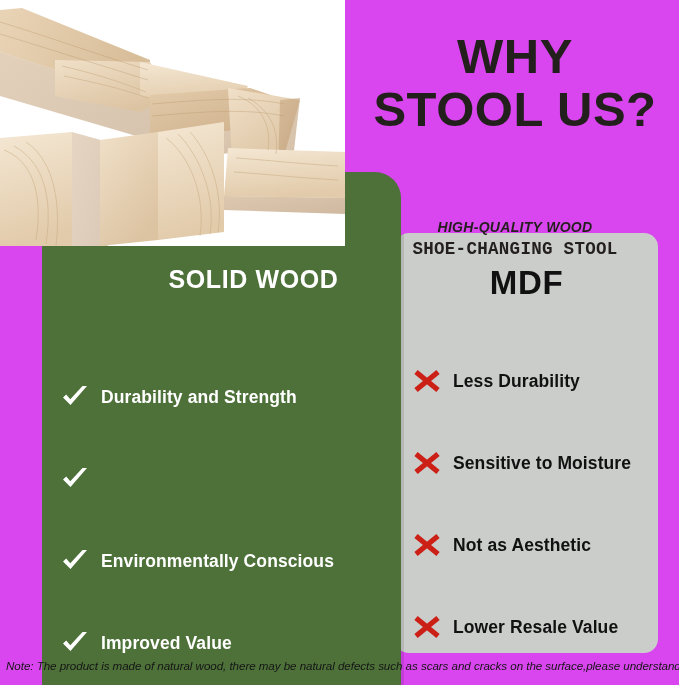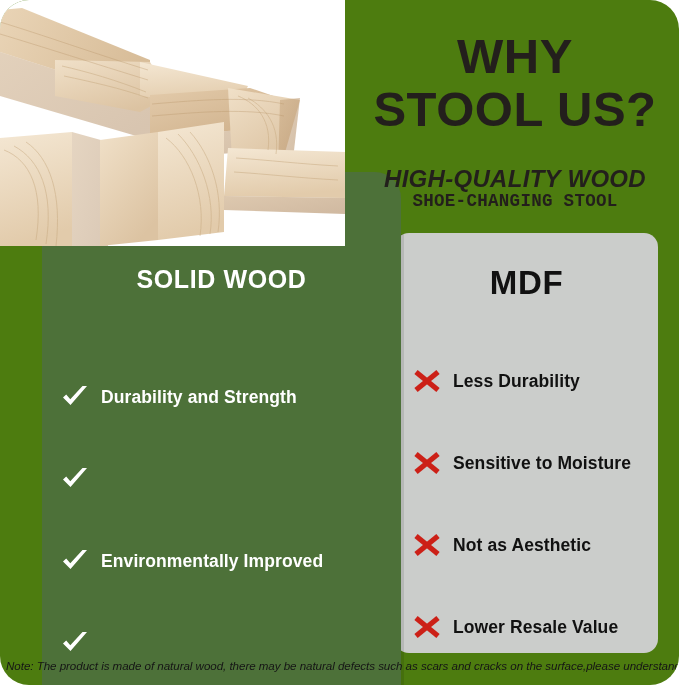--- a/index.html
+++ b/index.html
@@ -7,23 +7,22 @@
     padding: 0;
     background: #ffffff;
   }
   body {
     font-family: "Liberation Sans", sans-serif;
   }
   #page {
     position: relative;
     width: 679px;
     height: 685px;
-    background: #4d7c0f;
+    background: #d946ef;
     overflow: hidden;
-    border-radius: 29px;
   }
 
   
   .wood-photo {
     position: absolute;
     left: 0;
     top: 0;
     width: 345px;
     height: 246px;
     overflow: hidden;
@@ -49,26 +48,27 @@
   }
   .subhead {
     position: absolute;
     left: 360px;
     top: 168px;
     width: 310px;
     text-align: center;
     z-index: 4;
   }
   .subhead .sub1 {
-    font-size: 24px;
+    font-size: 14px;
     line-height: 22px;
     font-weight: bold;
     font-style: italic;
     letter-spacing: 0.3px;
     color: #231f1c;
+    margin-top: 48px;
   }
   .subhead .sub2 {
     font-size: 17.5px;
     line-height: 22px;
     font-weight: bold;
     letter-spacing: 0.3px;
     color: #231f1c;
     font-family: Liberation Mono, monospace;
   }
 
@@ -111,20 +111,21 @@
     letter-spacing: 0.6px;
     z-index: 3;
   }
   .col-title.solid {
     left: 42px;
     top: 265px;
     width: 359px;
     text-align: center;
     font-size: 25px;
     color: #ffffff;
+    padding-left: 32px;
   }
   .col-title.mdf {
     left: 395px;
     top: 264px;
     width: 263px;
     text-align: center;
     font-size: 33px;
     color: #111111;
   }
 
@@ -280,28 +281,29 @@
             <path d="M3 15.5 L10.5 23 L27 4 L22.5 4 L10.3 17.2 L6.2 12.6 Z" fill="#ffffff"></path>
           </svg>
       </span>
     </div>
     <div class="row">
       <span class="mark">
         <svg width="30" height="30" viewBox="0 0 30 30">
             <path d="M3 15.5 L10.5 23 L27 4 L22.5 4 L10.3 17.2 L6.2 12.6 Z" fill="#ffffff"></path>
           </svg>
       </span>
-      <span class="row-label">Environmentally Improved</span>
+      <span class="row-label">Environmentally Conscious</span>
     </div>
     <div class="row">
       <span class="mark">
         <svg width="30" height="30" viewBox="0 0 30 30">
             <path d="M3 15.5 L10.5 23 L27 4 L22.5 4 L10.3 17.2 L6.2 12.6 Z" fill="#ffffff"></path>
           </svg>
       </span>
+      <span class="row-label">Improved Value</span>
     </div>
   </div>
 
   <div class="rows-mdf">
     <div class="row">
       <span class="mark">
         <svg width="30" height="30" viewBox="0 0 30 30">
             <g stroke="#cc2017" stroke-width="5.2" stroke-linecap="butt">
               <line x1="4" y1="6" x2="26" y2="24"></line>
               <line x1="26" y1="6" x2="4" y2="24"></line>

